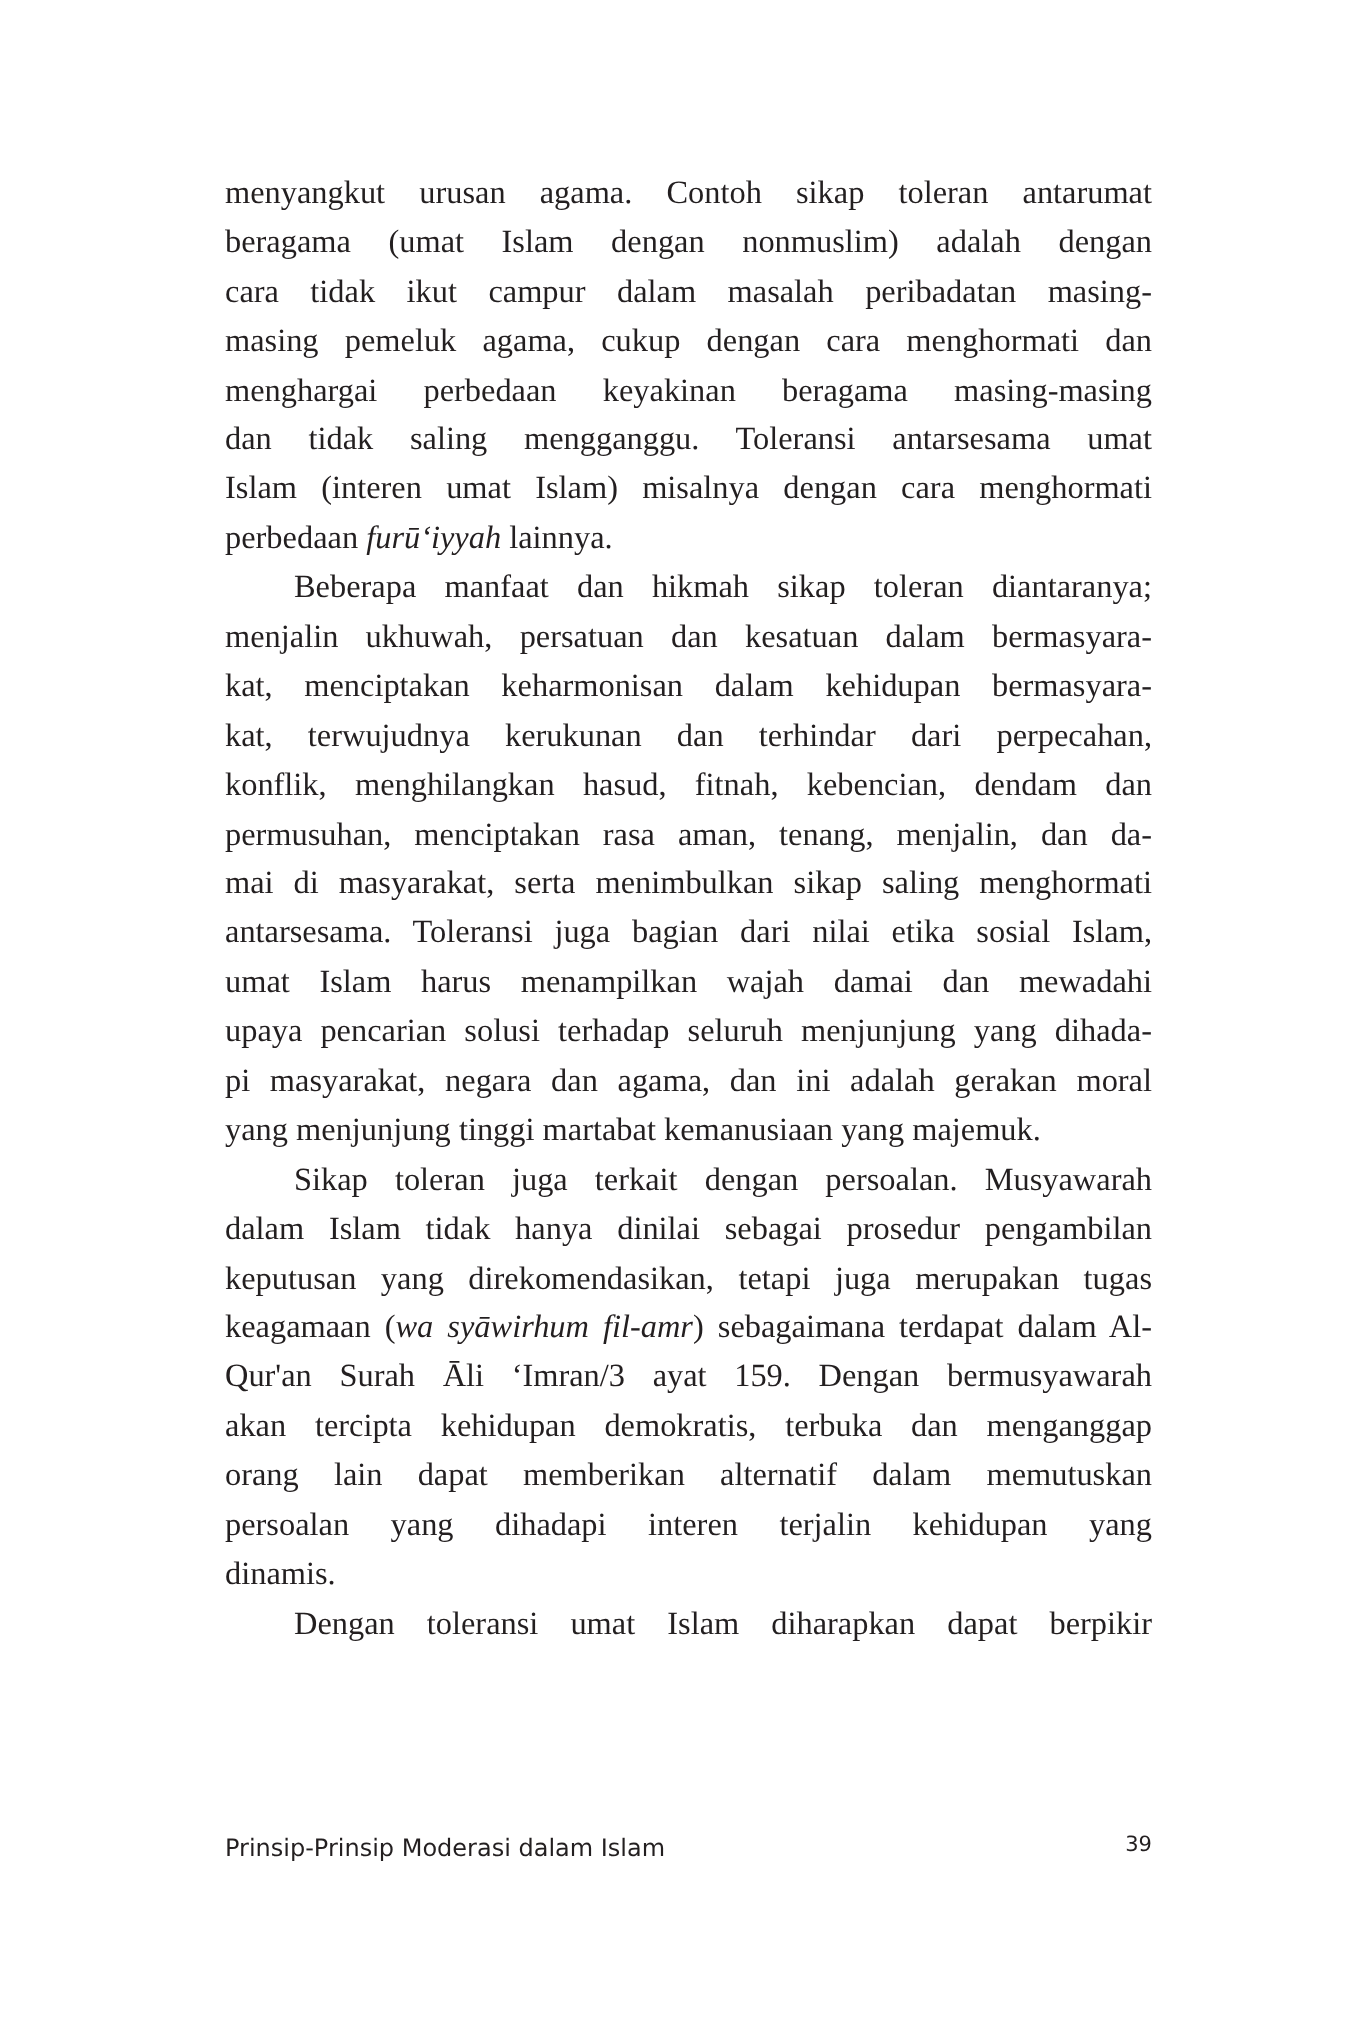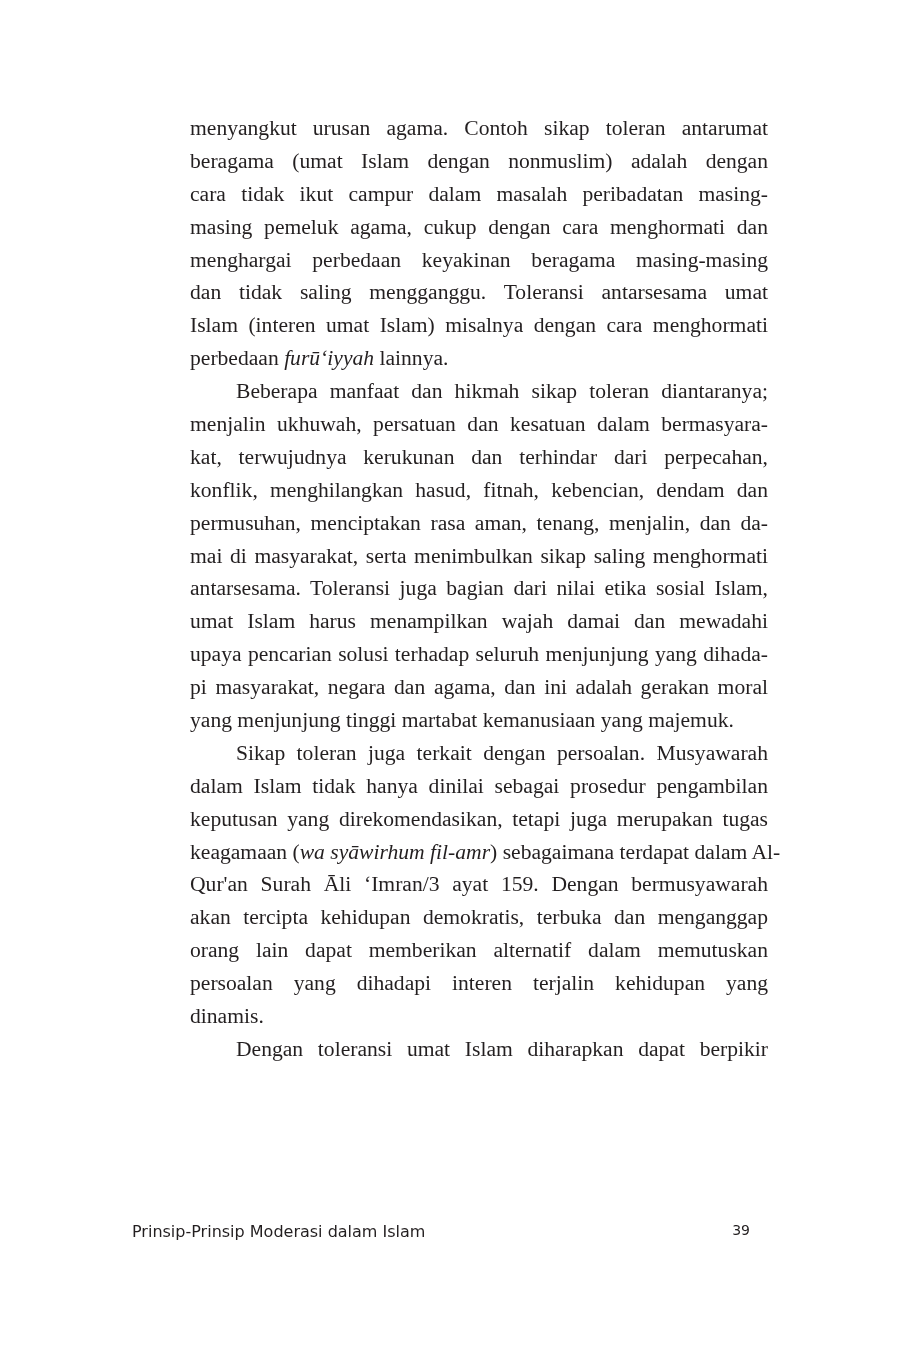--- a/index.html
+++ b/index.html
@@ -8,27 +8,26 @@
     color: #231f20;
   }
   .page-body {
     position: absolute; left: 150px; top: 112px; width: 618px;
     font-family: "Liberation Serif", "DejaVu Serif", serif;
     font-size: 21.6px; line-height: 32.9px;
   }
   .line {
     display: block; white-space: nowrap; text-align: justify; text-align-last: justify;
     height: 32.9px;
-    margin-left: 40px;
   }
   .line.last { text-align-last: left; }
   .indent { padding-left: 46px; }
   em { font-style: italic; }
   .footer {
-    position: absolute; left: 132px; top: 1222px; width: 618px;
+    position: absolute; left: 150px; top: 1222px; width: 618px;
     font-family: "DejaVu Sans", "Liberation Sans", sans-serif; font-size: 16px;
     display: flex; justify-content: space-between; color: #231f20; gap: 27px;
   }
   .footer .num { font-size: 14px; }
 </style>
 </head>
 <body>
 
 <div class="page-body">
 
@@ -39,20 +38,21 @@
     <span class="line">masing pemeluk agama, cukup dengan cara menghormati dan</span>
     <span class="line">menghargai perbedaan keyakinan beragama masing-masing</span>
     <span class="line">dan tidak saling mengganggu. Toleransi antarsesama umat</span>
     <span class="line">Islam (interen umat Islam) misalnya dengan cara menghormati</span>
     <span class="line last"><span>perbedaan </span><em>furū‘iyyah</em><span> lainnya.</span></span>
   </div>
 
   <div>
     <span class="line indent">Beberapa manfaat dan hikmah sikap toleran diantaranya;</span>
     <span class="line">menjalin ukhuwah, persatuan dan kesatuan dalam bermasyara-</span>
+    <span class="line">kat, menciptakan keharmonisan dalam kehidupan bermasyara-</span>
     <span class="line">kat, terwujudnya kerukunan dan terhindar dari perpecahan,</span>
     <span class="line">konflik, menghilangkan hasud, fitnah, kebencian, dendam dan</span>
     <span class="line">permusuhan, menciptakan rasa aman, tenang, menjalin, dan da-</span>
     <span class="line">mai di masyarakat, serta menimbulkan sikap saling menghormati</span>
     <span class="line">antarsesama. Toleransi juga bagian dari nilai etika sosial Islam,</span>
     <span class="line">umat Islam harus menampilkan wajah damai dan mewadahi</span>
     <span class="line">upaya pencarian solusi terhadap seluruh menjunjung yang dihada-</span>
     <span class="line">pi masyarakat, negara dan agama, dan ini adalah gerakan moral</span>
     <span class="line last">yang menjunjung tinggi martabat kemanusiaan yang majemuk.</span>
   </div>

